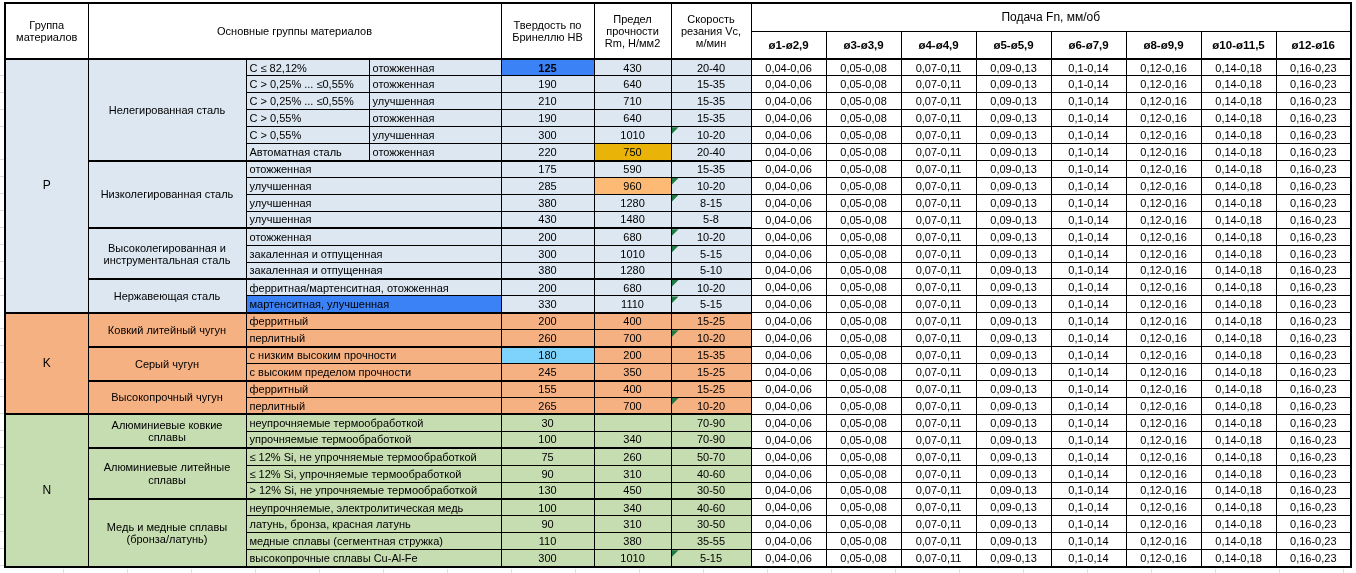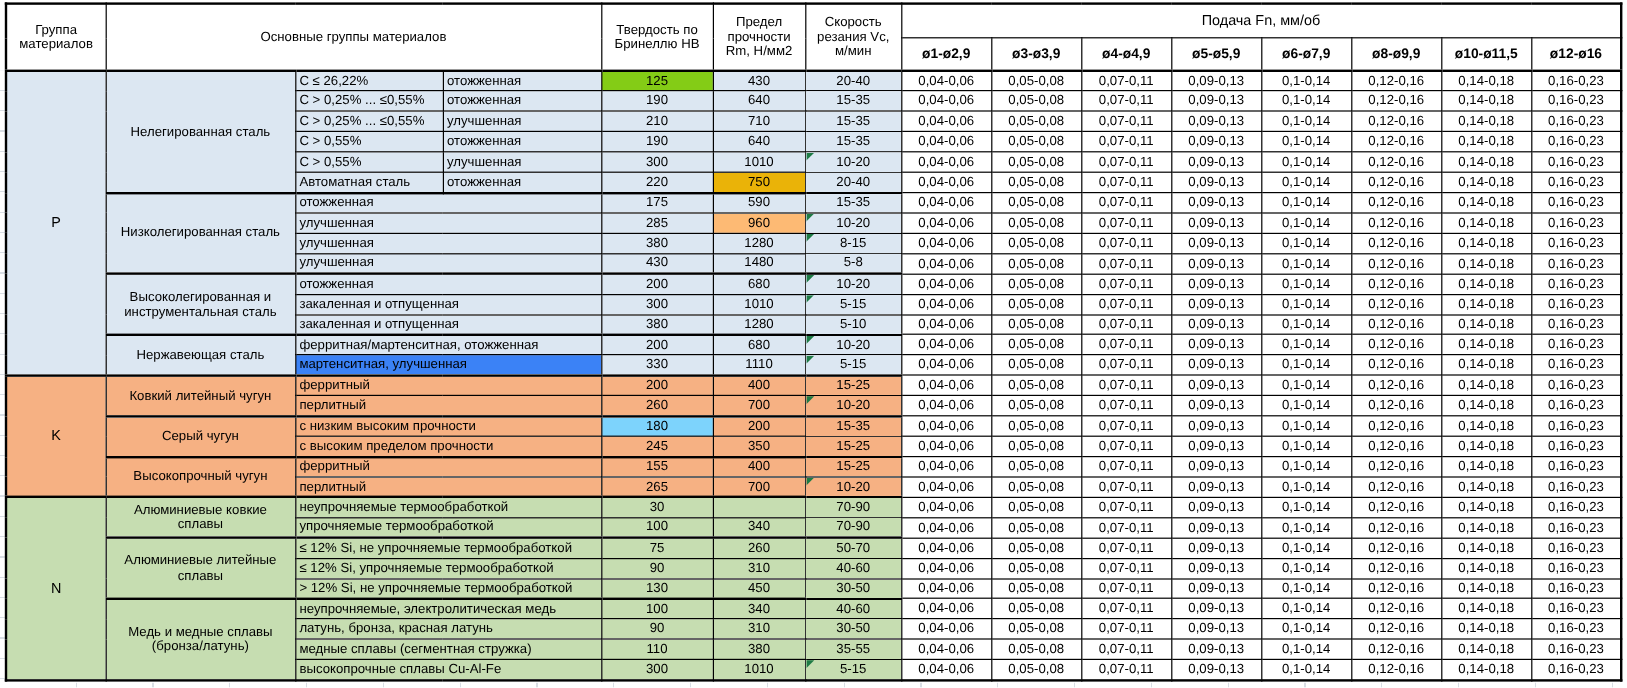--- a/index.html
+++ b/index.html
@@ -73,23 +73,23 @@
         <th class="dia">ø6-ø7,9</th>
         <th class="dia">ø8-ø9,9</th>
         <th class="dia">ø10-ø11,5</th>
         <th class="dia">ø12-ø16</th>
       </tr>
     </thead>
     <tbody>
         <tr class="sg-start">
           <td class="gcell tk" rowspan="15" style="background: rgb(220, 231, 242);">P</td>
           <td rowspan="6" class="tk" style="background: rgb(220, 231, 242); white-space: normal;">Нелегированная сталь</td>
-          <td class="desc-a tk" style="background: rgb(220, 231, 242);">C ≤ 26,22%</td>
+          <td class="desc-a tk" style="background: rgb(220, 231, 242);">C ≤ 82,12%</td>
           <td class="desc tk" style="background: rgb(220, 231, 242);">отожженная</td>
-          <td class="tk" style="background: #84cc16;">125</td>
+          <td class="tk" style="background: #3b82f6; font-weight: bold;">125</td>
           <td class="tk" style="background: rgb(220, 231, 242);">430</td>
           <td class="vc tk" style="background: rgb(220, 231, 242);">20-40</td>
           <td>0,04-0,06</td>
           <td>0,05-0,08</td>
           <td>0,07-0,11</td>
           <td>0,09-0,13</td>
           <td>0,1-0,14</td>
           <td>0,12-0,16</td>
           <td>0,14-0,18</td>
           <td>0,16-0,23</td>

